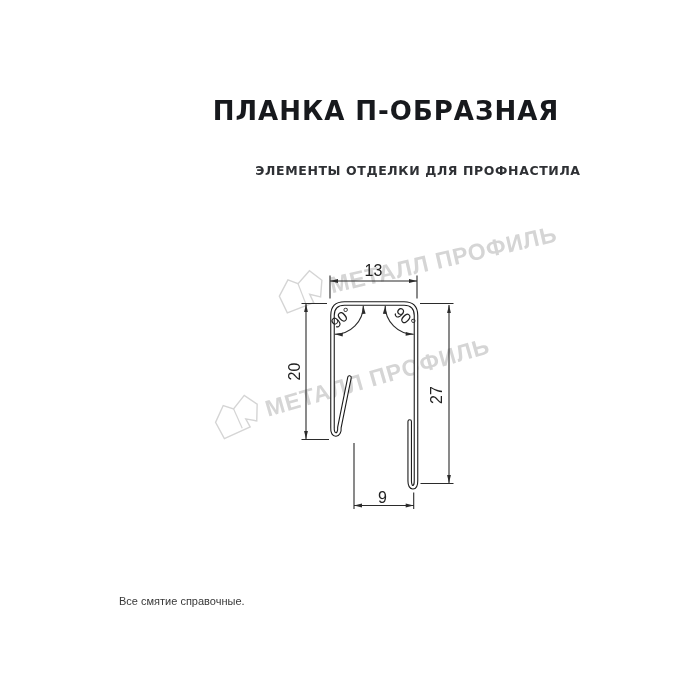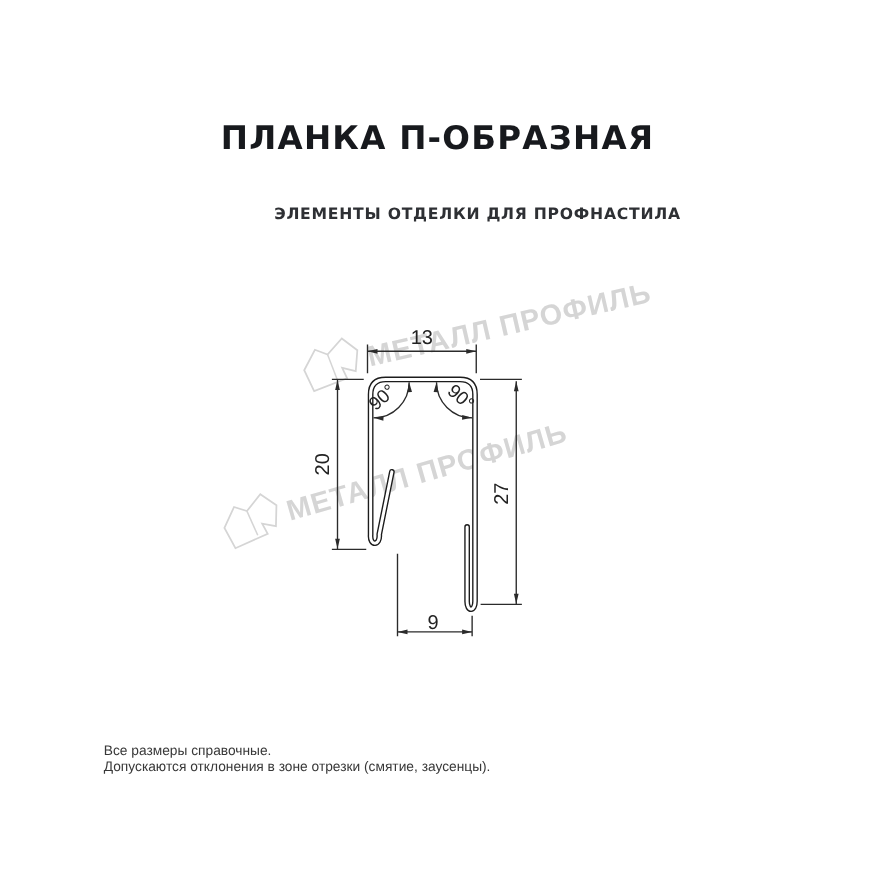--- a/index.html
+++ b/index.html
@@ -1,18 +1,19 @@
 <!DOCTYPE html>
 <html><head>
 <meta charset="utf-8">
 <style>
   html,body{margin:0;padding:0;background:#fff;}
   #canvas{
     position:relative;width:568px;height:700px;background:#ffffff;overflow:hidden;
     font-family:"Liberation Sans",sans-serif;
+    margin-left:36px;
   }
   .abs{position:absolute;}
   .title-line{
     left:0;width:700px;text-align:center;
     font-family:"DejaVu Sans",sans-serif;font-weight:bold;
     font-size:26px;line-height:1;color:#17191d;letter-spacing:1px;
     white-space:nowrap;
   }
   #title-line1{top:98px;}
   #title-line2{top:128px;}
@@ -104,17 +105,16 @@
       <text class="dim-text" x="337.5" y="275.5" text-anchor="middle">13</text>
       <text class="dim-text" text-anchor="middle" transform="translate(263.5,371.5) rotate(-90)">20</text>
       <text class="dim-text" text-anchor="middle" transform="translate(406,395) rotate(-90)">27</text>
       <text class="dim-text" x="346.5" y="503" text-anchor="middle">9</text>
       <text class="angle-text" text-anchor="middle" transform="translate(309,321.5) rotate(-42)">90°</text>
       <text class="angle-text" text-anchor="middle" transform="translate(365.5,321.5) rotate(42)">90°</text>
     </g>
   </svg>
 
   <div id="footer" class="abs">
-    <div>Все размеры справочные.</div>
-    <div>Допускаются отклонения в зоне отрезки (смятие, заусенцы).</div>
+    <div>Все смятие справочные.</div>
   </div>
 
 </div>
 
 </body></html>

